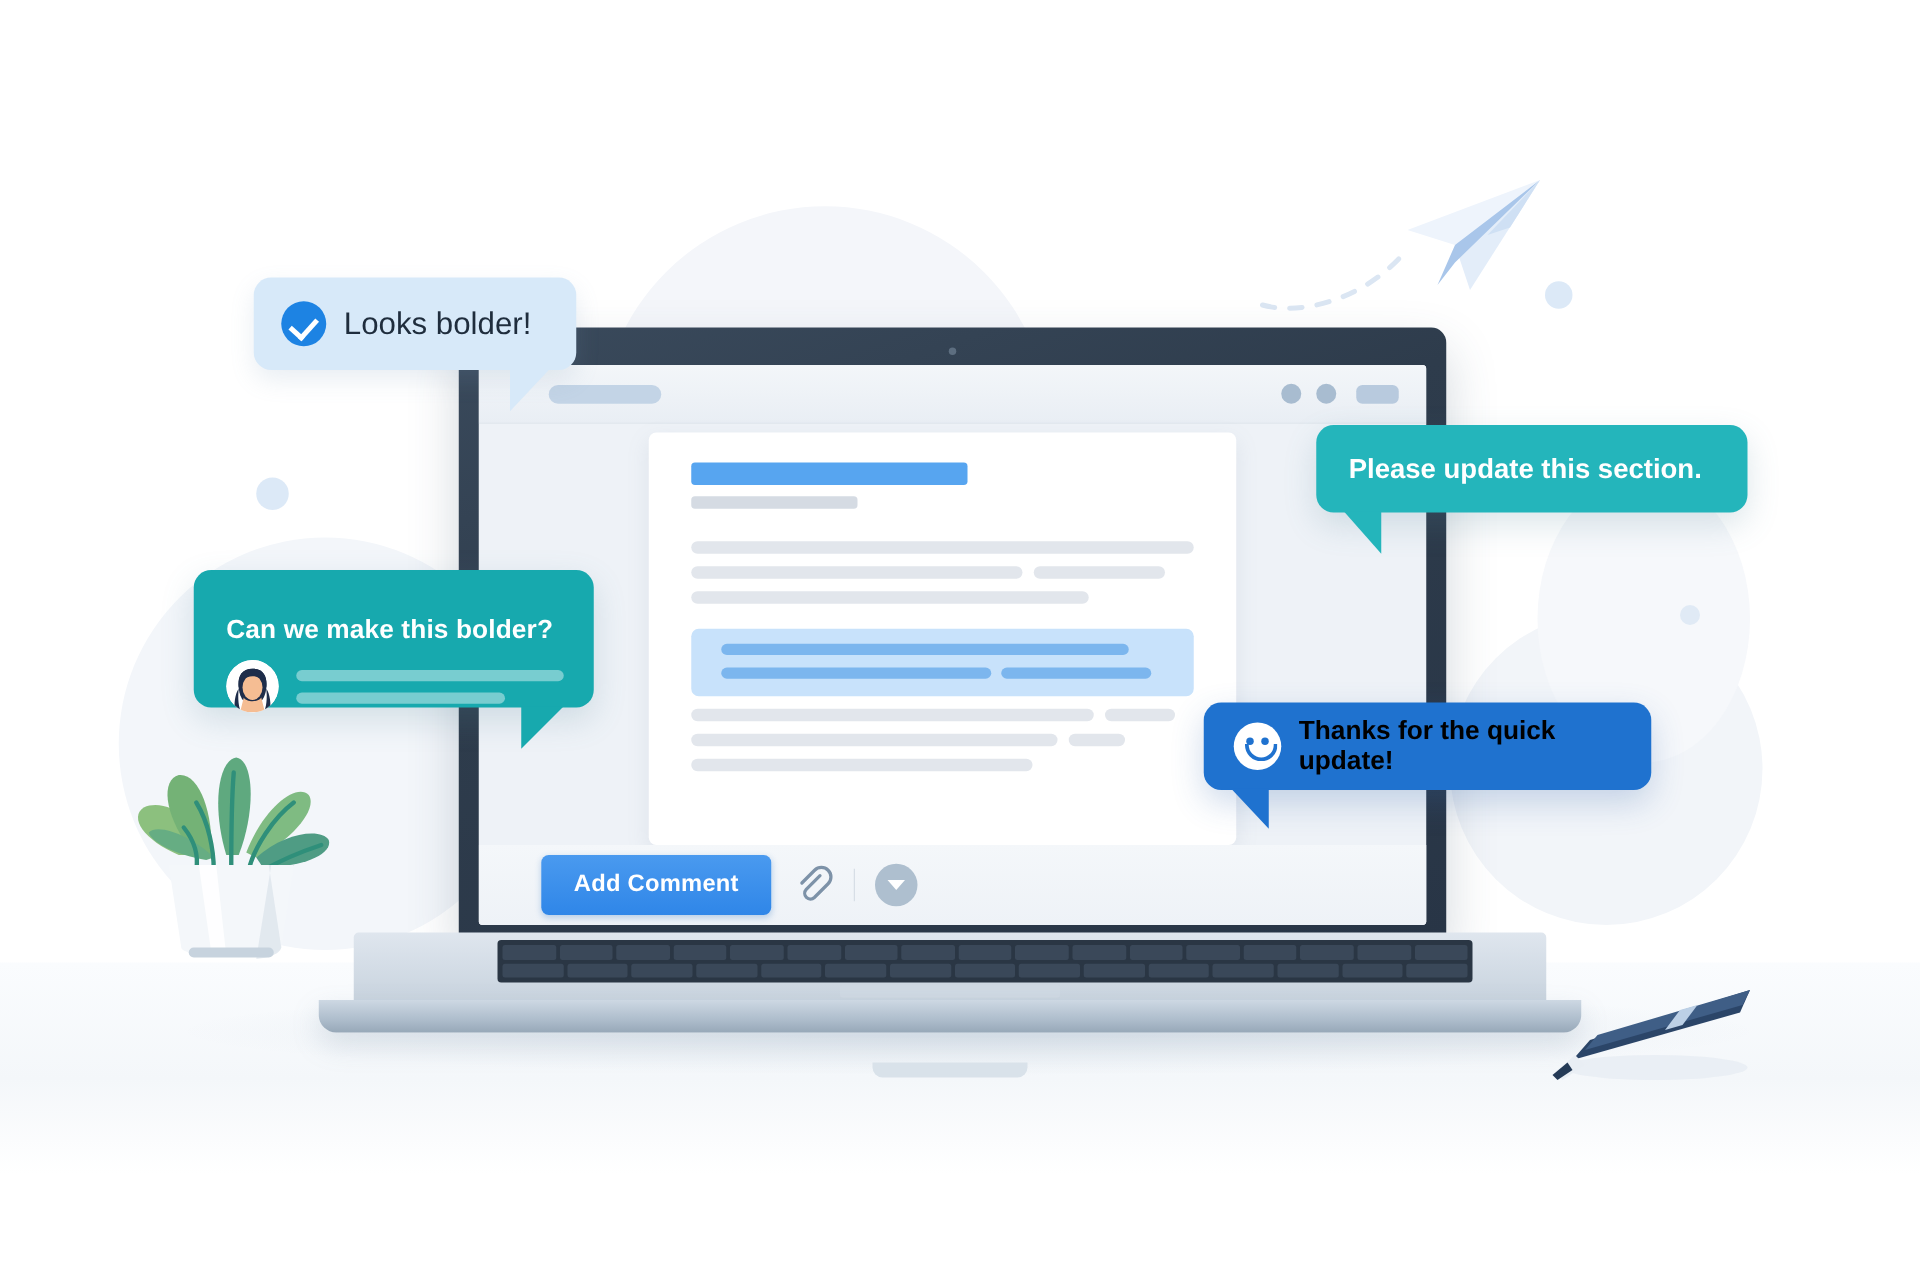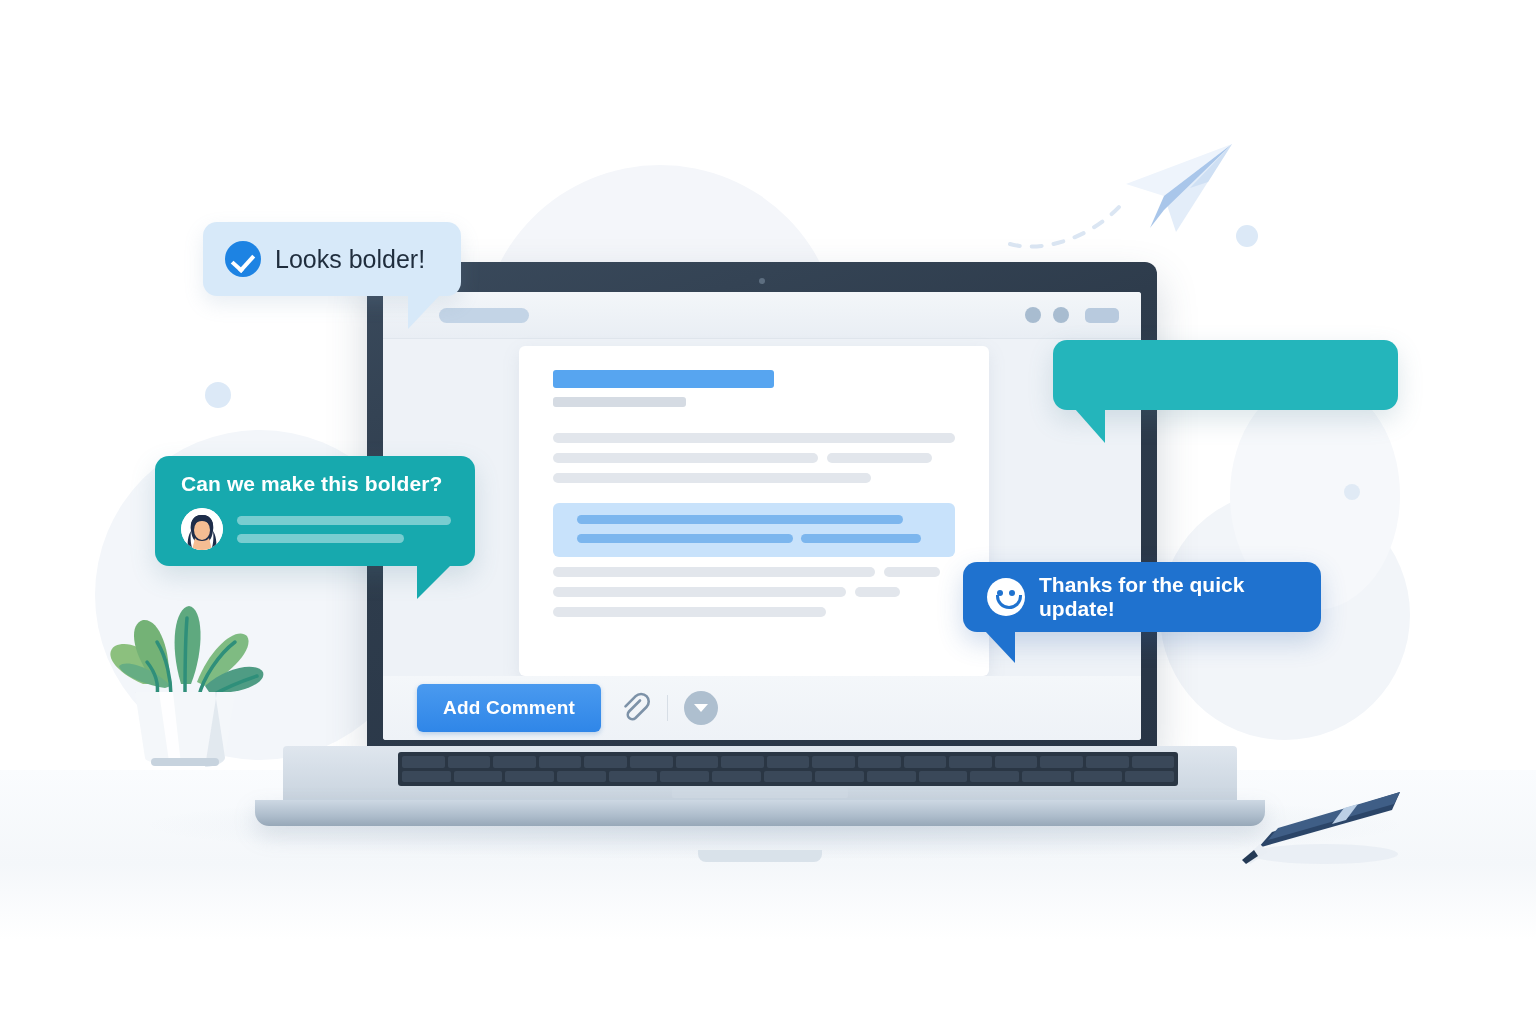--- a/index.html
+++ b/index.html
@@ -73,21 +73,21 @@
   .highlight{
     margin-top:20px;background:#c8e2fb;border-radius:6px;
     padding:12px 24px 14px 24px;
   }
   .hl-line{height:9px;border-radius:5px;background:#7cb6ee;}
   .hl-row{display:flex;gap:8px;margin-top:10px;}
 
   .bottombar{
     position:absolute;left:0;bottom:0;width:100%;height:64px;
     background:linear-gradient(180deg,#f4f7fa 0%,#eef2f7 100%);
-    display:flex;align-items:center;padding-left:34px;gap:16px;
+    display:flex;align-items:center;padding-left:50px;gap:16px;
   }
   .btn-add{
     background:linear-gradient(180deg,#4a9aef 0%,#2f86e8 100%);
     color:#fff;font-size:19px;font-weight:bold;
     padding:13px 26px;border-radius:6px;border:none;
     box-shadow:0 2px 5px rgba(40,110,190,.28);
     letter-spacing:.2px;
   }
   .clip{width:34px;height:34px;}
   .divider{width:1px;height:26px;background:#d7dee6;}
@@ -149,41 +149,41 @@
     content:"";position:absolute;left:11px;top:9px;width:10px;height:17px;
     border:solid #fff;border-width:0 4px 4px 0;transform:rotate(42deg);
   }
 
   .b-bolder{
     left:155px;top:456px;width:320px;height:110px;
     background:#17a9ae;padding:16px 24px 0 26px;
     box-shadow:0 10px 26px rgba(80,130,150,.2);
   }
   .b-bolder .tail{left:262px;top:109px;border-left:0 solid transparent;border-right:34px solid transparent;border-top:34px solid #17a9ae;}
-  .b-bolder .txt{font-size:21px;color:#ffffff;font-weight:bold;letter-spacing:.1px;}
+  .b-bolder .txt{font-size:21px;color:#ffffff;font-weight:bold;letter-spacing:.1px;margin-top:20px;}
   .b-bolder .meta{display:flex;align-items:center;gap:14px;margin-top:12px;}
   .avatar{width:42px;height:42px;border-radius:50%;background:#ffffff;position:relative;overflow:hidden;flex:0 0 auto;}
   .ph-col{display:flex;flex-direction:column;gap:9px;flex:1;}
   .ph{height:9px;border-radius:5px;background:rgba(255,255,255,.42);}
 
   .b-please{
     left:1053px;top:340px;width:345px;height:70px;
     background:#24b5bb;display:flex;align-items:center;padding:0 26px;
     box-shadow:0 10px 26px rgba(80,130,150,.2);
   }
   .b-please .tail{left:22px;top:69px;border-right:0 solid transparent;border-left:30px solid transparent;border-top:34px solid #24b5bb;}
   .b-please .txt{font-size:22px;color:#ffffff;font-weight:bold;}
 
   .b-thanks{
     left:963px;top:562px;width:358px;height:70px;
     background:#1f72cf;display:flex;align-items:center;gap:14px;padding:0 24px;
     box-shadow:0 10px 26px rgba(50,100,170,.24);
   }
   .b-thanks .tail{left:22px;top:69px;border-right:0 solid transparent;border-left:30px solid transparent;border-top:32px solid #1f72cf;}
-  .b-thanks .txt{font-size:21px;color:#ffffff;font-weight:bold;}
+  .b-thanks .txt{font-size:21px;color:#000000;font-weight:bold;}
   .smiley{width:38px;height:38px;border-radius:50%;background:#ffffff;position:relative;flex:0 0 auto;}
   .eye{position:absolute;width:6px;height:6px;border-radius:50%;background:#1f72cf;top:12px;}
   .eye.l{left:10px;} .eye.r{right:10px;}
   .mouth{position:absolute;left:9px;top:17px;width:20px;height:11px;border:3px solid #1f72cf;border-top:none;border-radius:0 0 14px 14px;}
 </style>
 </head>
 <body>
 
 <div class="stage">
 
@@ -370,20 +370,21 @@
       </div>
       <div class="ph-col">
         <div class="ph" style="width:100%"></div>
         <div class="ph" style="width:78%"></div>
       </div>
     </div>
     <span class="tail"></span>
   </div>
 
   <div class="bubble b-please">
+    <span class="txt">Please update this section.</span>
     <span class="tail"></span>
   </div>
 
   <div class="bubble b-thanks">
     <div class="smiley">
       <span class="eye l"></span>
       <span class="eye r"></span>
       <span class="mouth"></span>
     </div>
     <span class="txt">Thanks for the quick update!</span>

